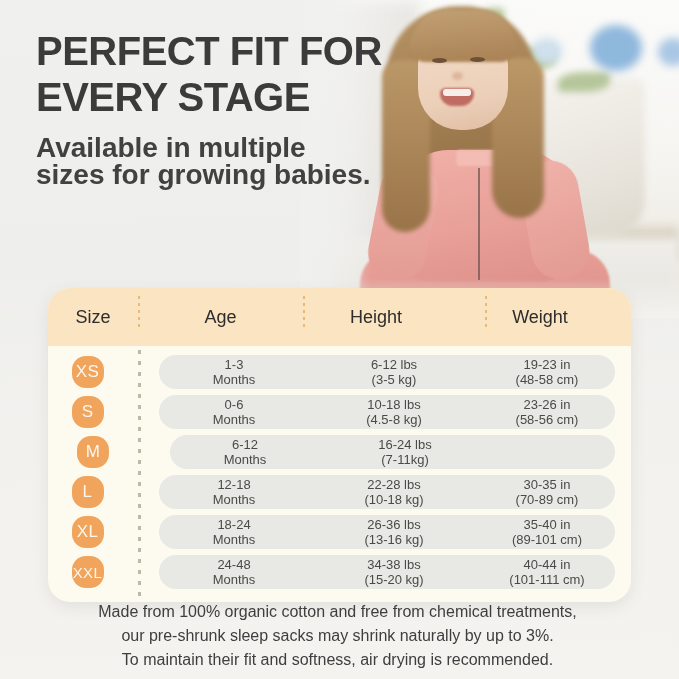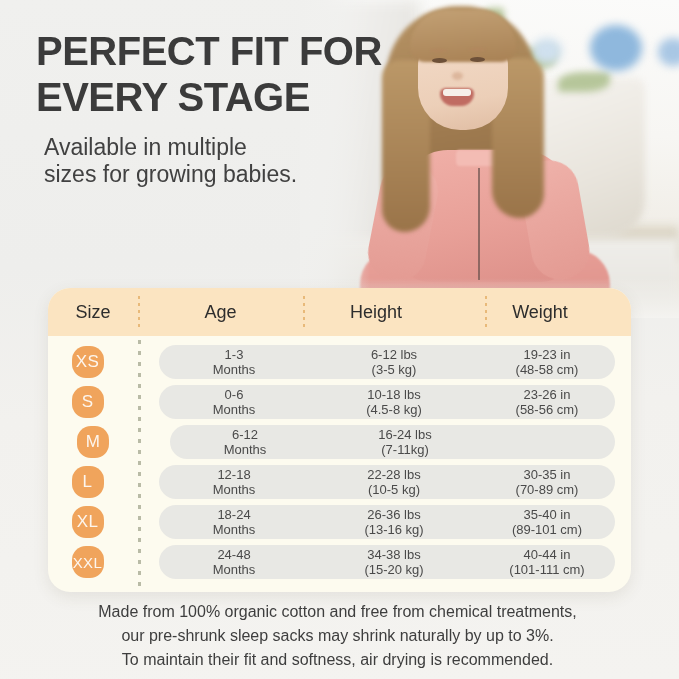--- a/index.html
+++ b/index.html
@@ -205,42 +205,42 @@
   }
   .title {
     margin: 0;
     font-size: 40px;
     line-height: 46px;
     font-weight: 800;
     letter-spacing: -0.5px;
     color: #3b3b3b;
   }
   .subtitle {
-    margin: 14px 0 0 8px;
-    font-size: 23px;
+    margin: 14px 0 0 0;
+    font-size: 28px;
     line-height: 27px;
-    font-weight: 400;
+    font-weight: 700;
     color: #414141;
   }
 
   
   .card {
     position: absolute;
     left: 48px;
     top: 288px;
     width: 583px;
     border-radius: 22px;
     background: #fdfbef;
     box-shadow: 0 5px 16px rgba(90,80,50,0.10);
     overflow: hidden;
   }
   .thead {
     display: flex;
     align-items: center;
-    height: 48px;
+    height: 58px;
     background: #fbe4c1;
     position: relative;
   }
   .th {
     font-size: 18px;
     color: #2d2d2d;
     text-align: center;
     font-weight: 400;
   }
   .th.size   { width: 90px; }
@@ -465,21 +465,21 @@
         <div class="cell-size">
           <div class="size-pill">L</div>
         </div>
         <div class="row-data">
           <div class="cell age">
             <span class="ln1">12-18</span>
             <span class="ln2">Months</span>
           </div>
           <div class="cell weight">
             <span class="ln1">22-28 lbs</span>
-            <span class="ln2">(10-5 kg)</span>
+            <span class="ln2">(10-18 kg)</span>
           </div>
           <div class="cell height">
             <span class="ln1">30-35 in</span>
             <span class="ln2">(70-89 cm)</span>
           </div>
         </div>
       </div>
 
       <div class="row">
         <div class="cell-size">

